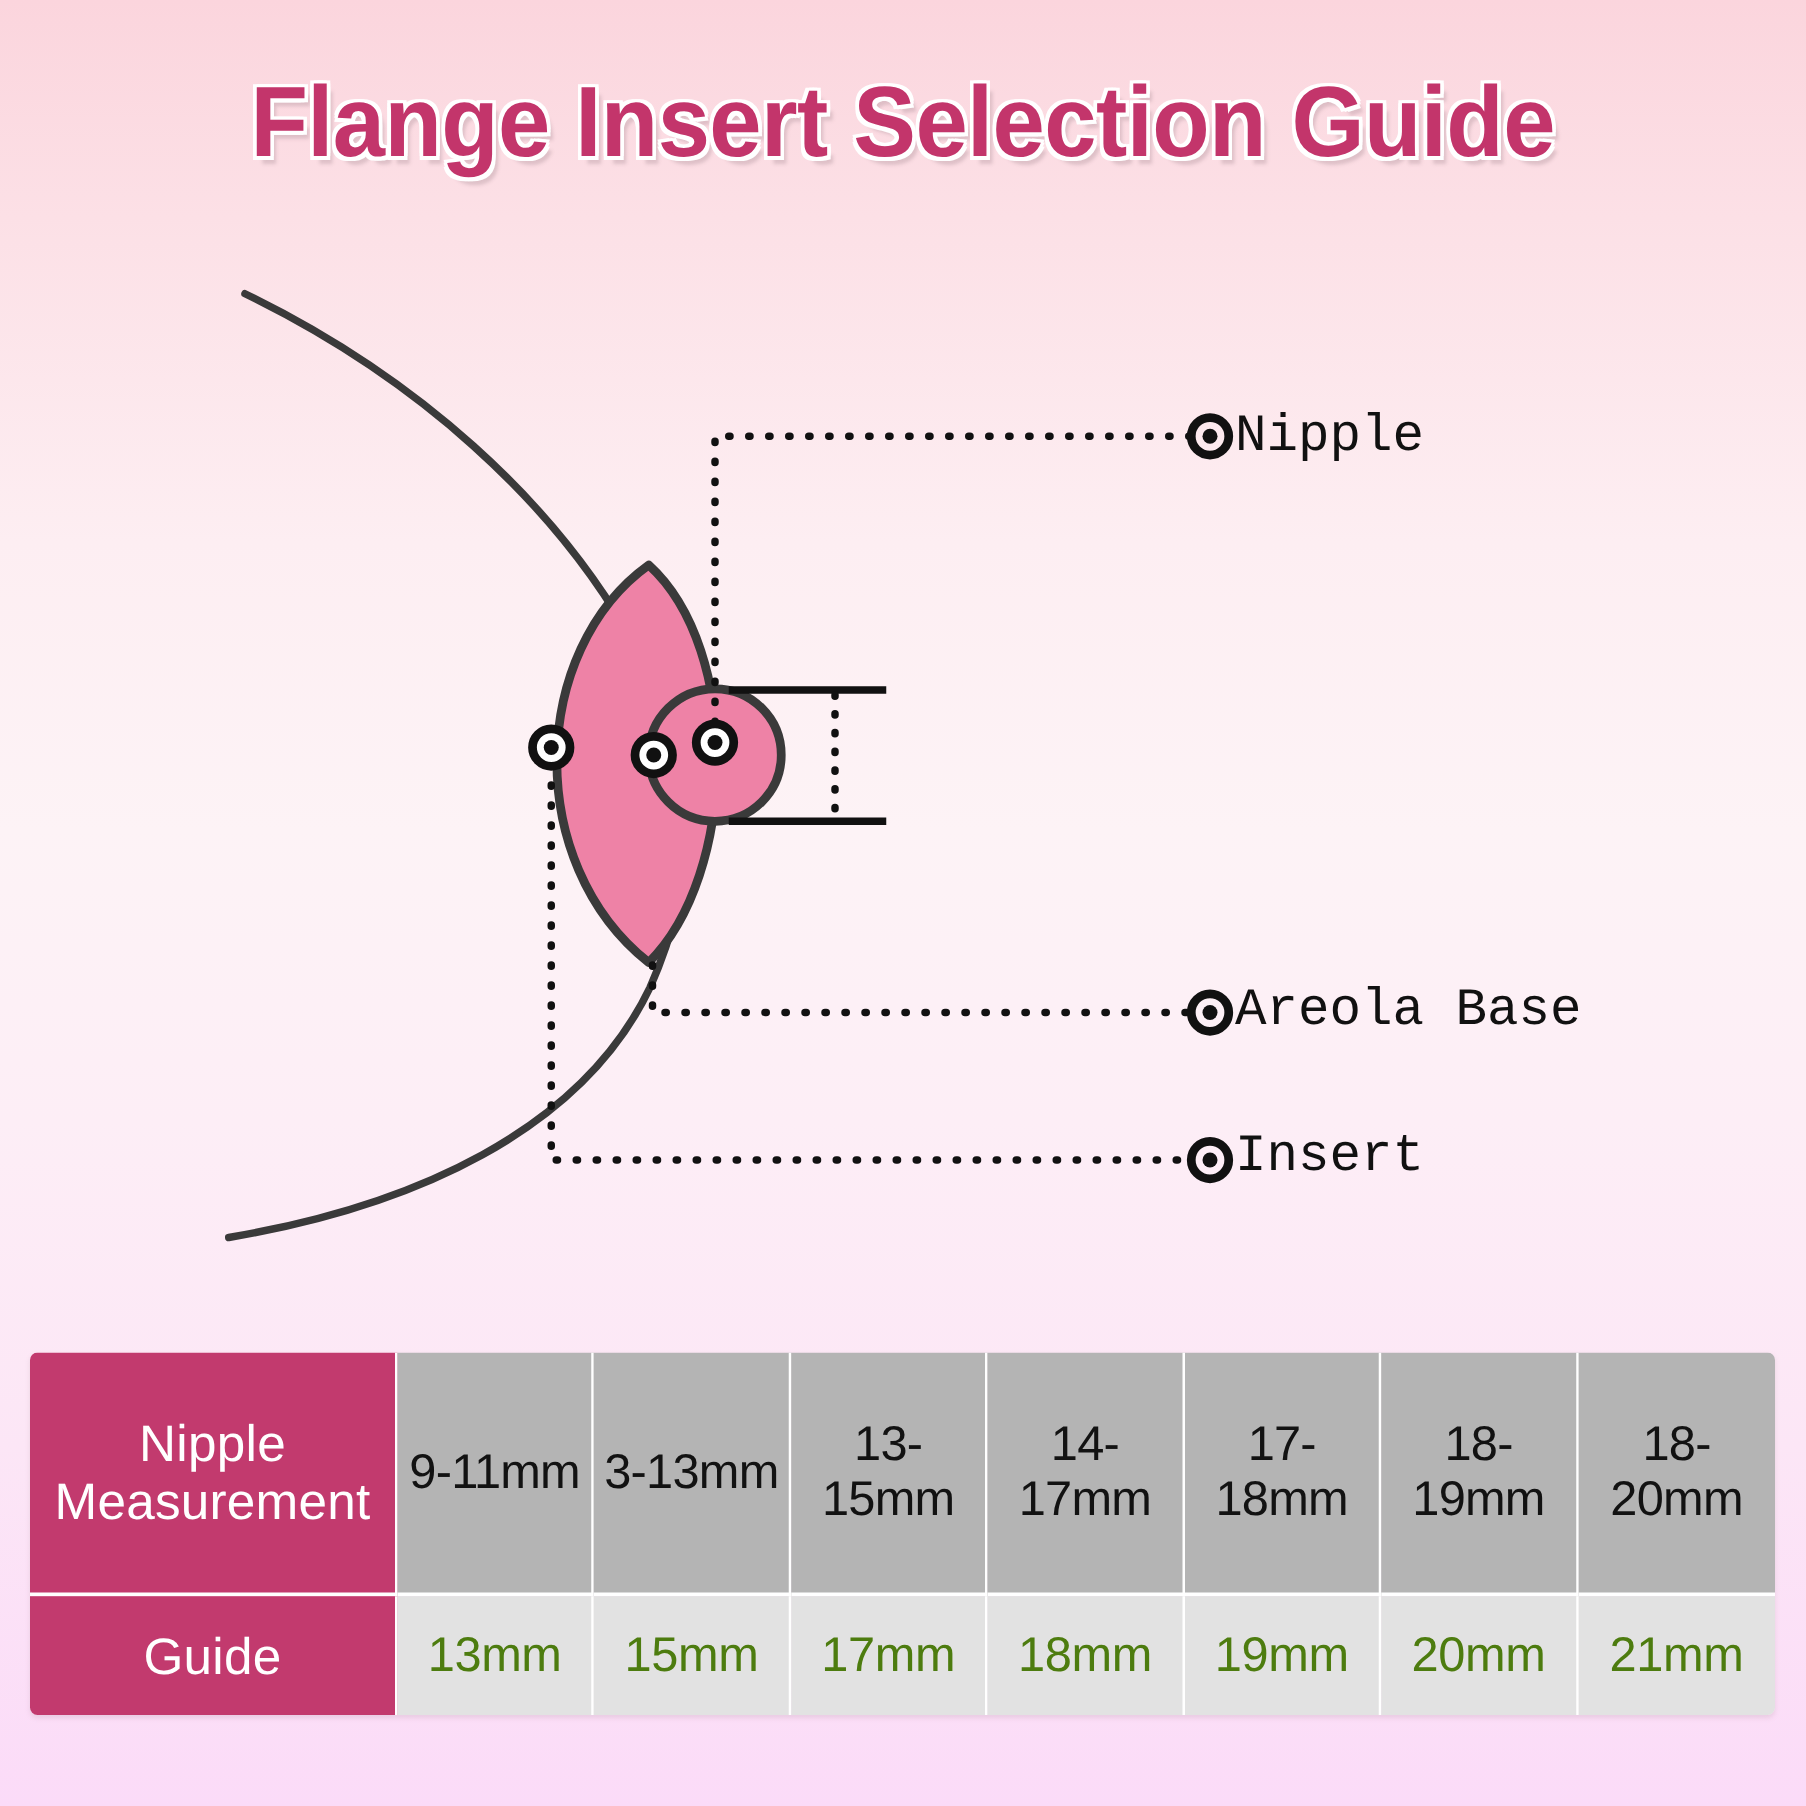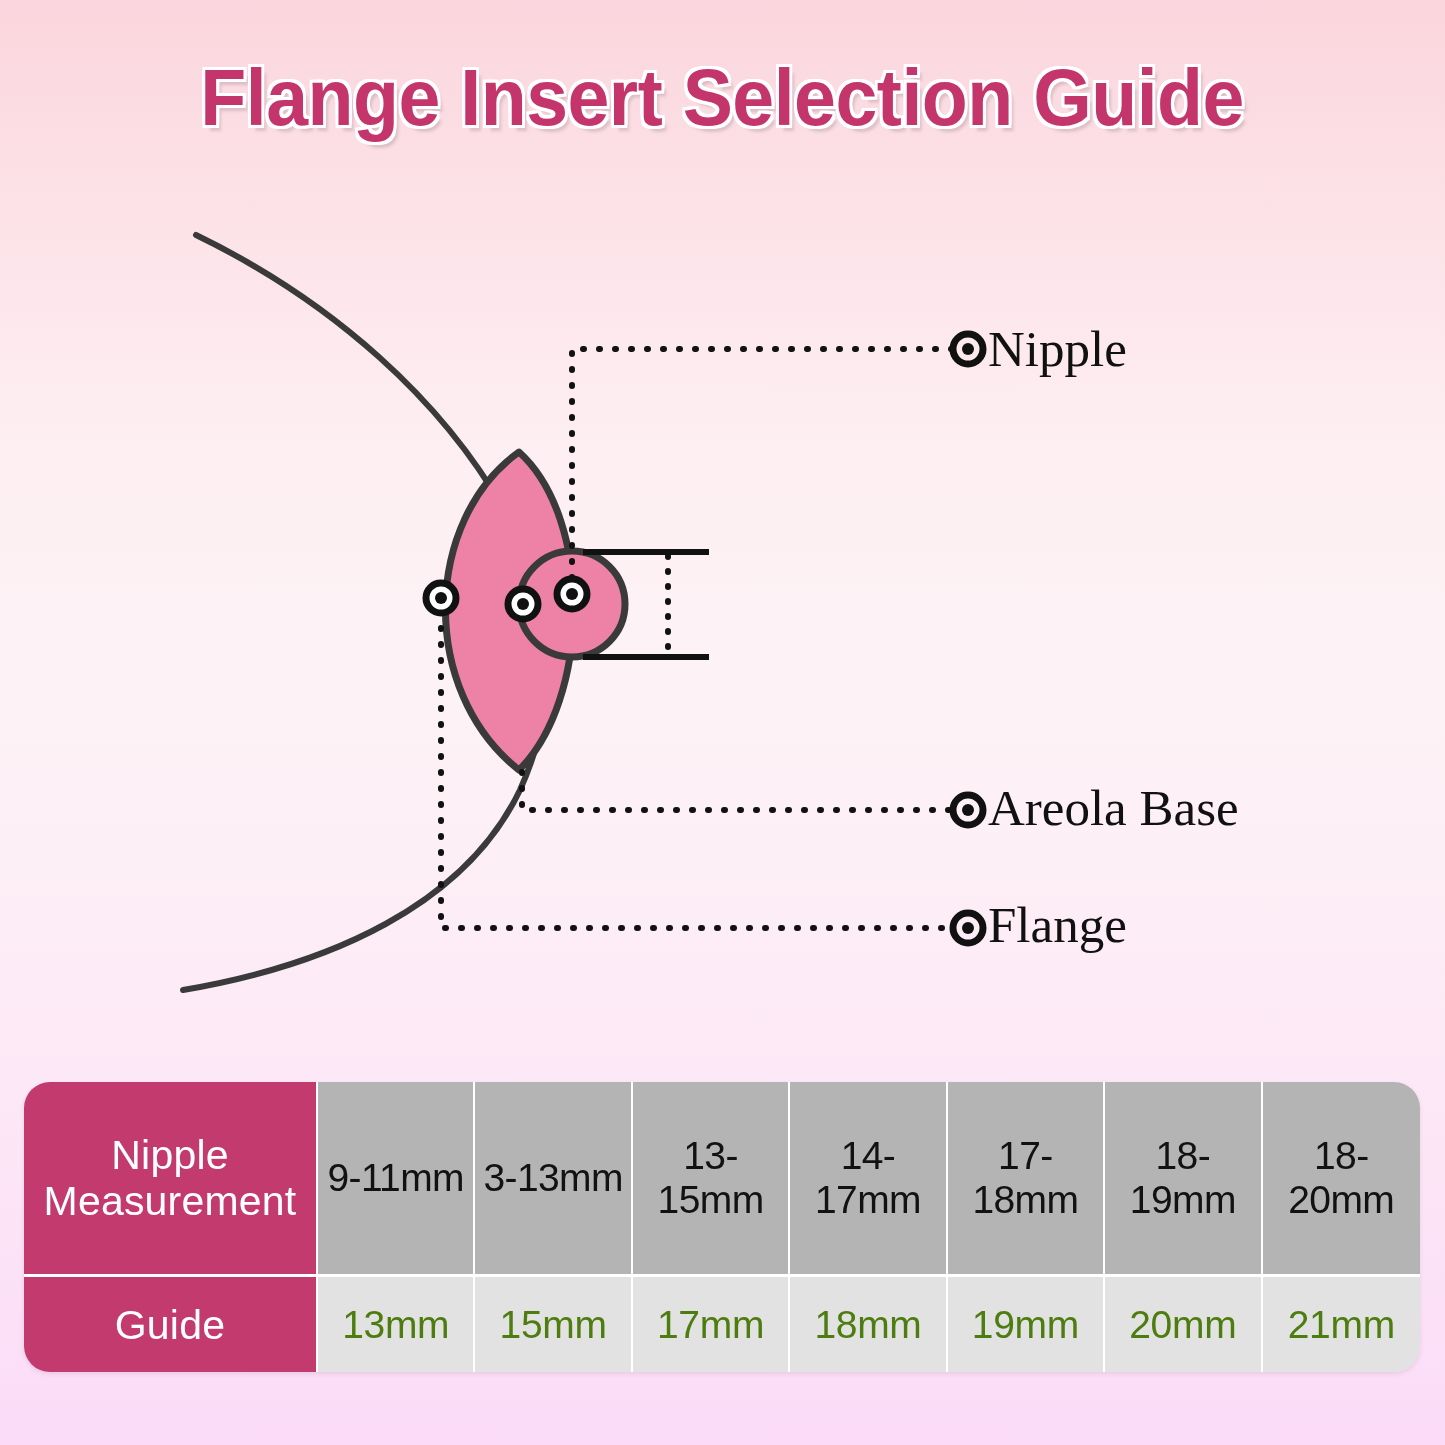--- a/index.html
+++ b/index.html
@@ -61,22 +61,22 @@
   #diagram {
     position: absolute;
     left: 0;
     top: 0;
     width: 1445px;
     height: 1080px;
   }
 
   .diagram-label {
     position: absolute;
-    font-family: Liberation Serif, serif;
-    font-size: 51px;
+    font-family: Liberation Mono, monospace;
+    font-size: 42px;
     line-height: 48px;
     color: #111111;
     white-space: nowrap;
   }
   #label-nipple      { left: 988px; top: 325px; }
   #label-nipple-base { left: 988px; top: 784px; }
   #label-areola      { left: 988px; top: 901px; }
 
   #instruction {
     position: absolute;
@@ -97,21 +97,21 @@
     top: 1082px;
     width: 1396px;
     height: 290px;
   }
   table.guide {
     border-collapse: separate;
     border-spacing: 0;
     width: 1396px;
     height: 290px;
     table-layout: fixed;
-    border-radius: 26px;
+    border-radius: 6px;
     overflow: hidden;
     box-shadow: 0 2px 4px rgba(150,120,130,0.18);
   }
   table.guide td {
     padding: 0 4px;
     text-align: center;
     vertical-align: middle;
     font-family: "Liberation Sans Narrow", "Liberation Sans", sans-serif;
     border-right: 2px solid #ffffff;
   }
@@ -184,21 +184,21 @@
       <circle cx="523" cy="604" r="15" fill="#ffffff" stroke="#111111" stroke-width="7"></circle>
       <circle cx="523" cy="604" r="6" fill="#111111"></circle>
 
       <circle cx="572" cy="594" r="15" fill="#ffffff" stroke="#111111" stroke-width="7"></circle>
       <circle cx="572" cy="594" r="6" fill="#111111"></circle>
     </svg>
 
     
     <div class="diagram-label" id="label-nipple">Nipple</div>
     <div class="diagram-label" id="label-nipple-base">Areola Base</div>
-    <div class="diagram-label" id="label-areola">Flange</div>
+    <div class="diagram-label" id="label-areola">Insert</div>
 
   </div>
 
   <div id="table-wrap">
     <table class="guide">
       <tbody>
           <tr>
         <td class="rowhead">Nipple Measurement</td>
         <td class="hcell">9-11mm</td>
         <td class="hcell">3-13mm</td>

